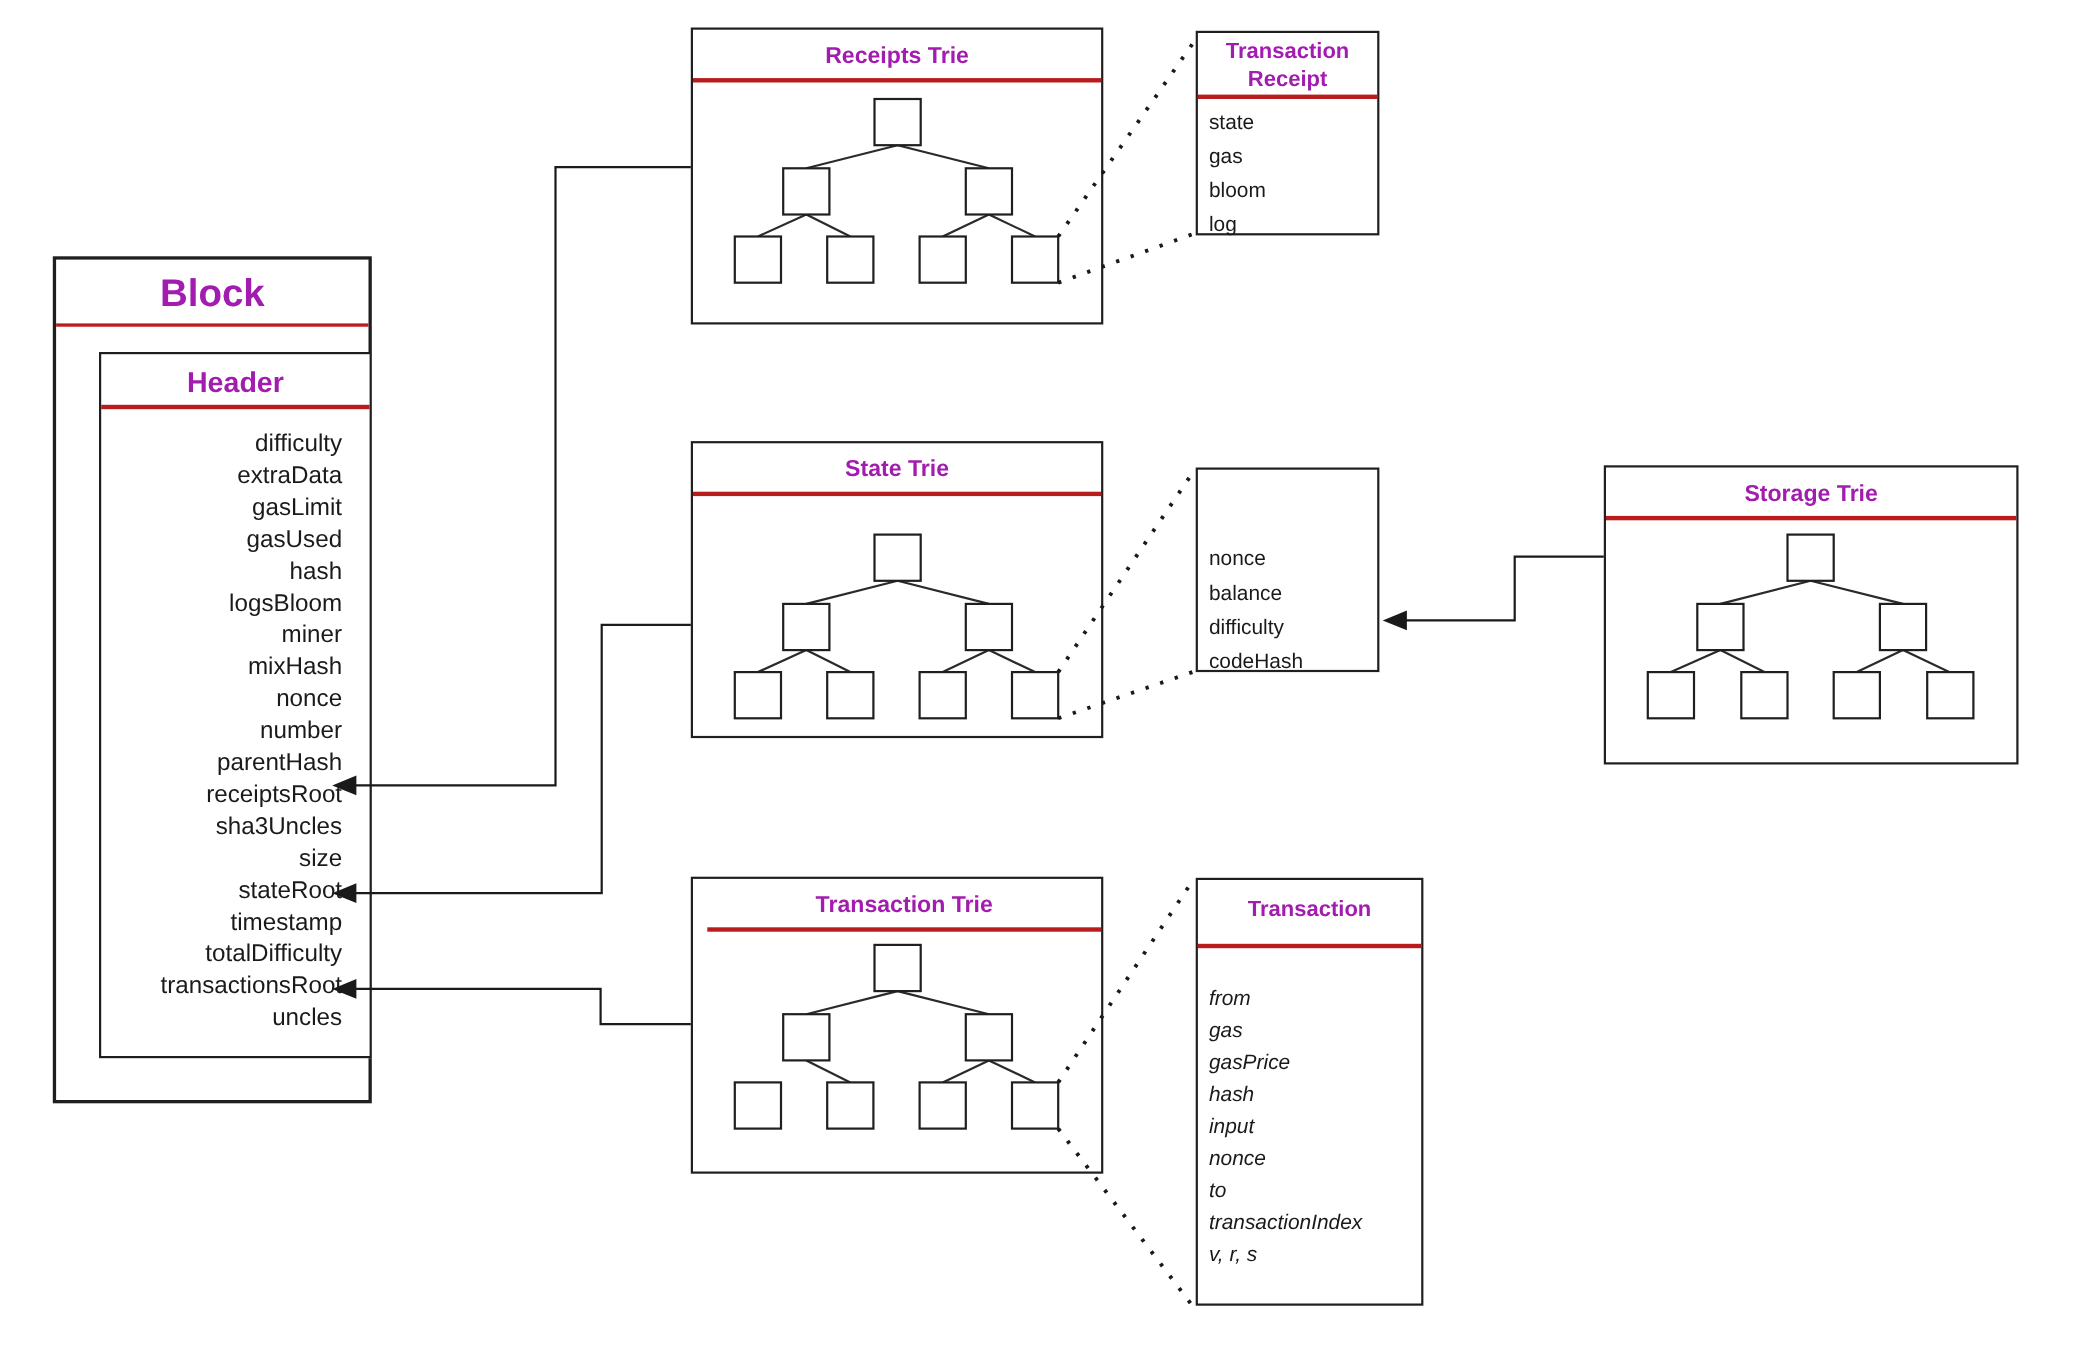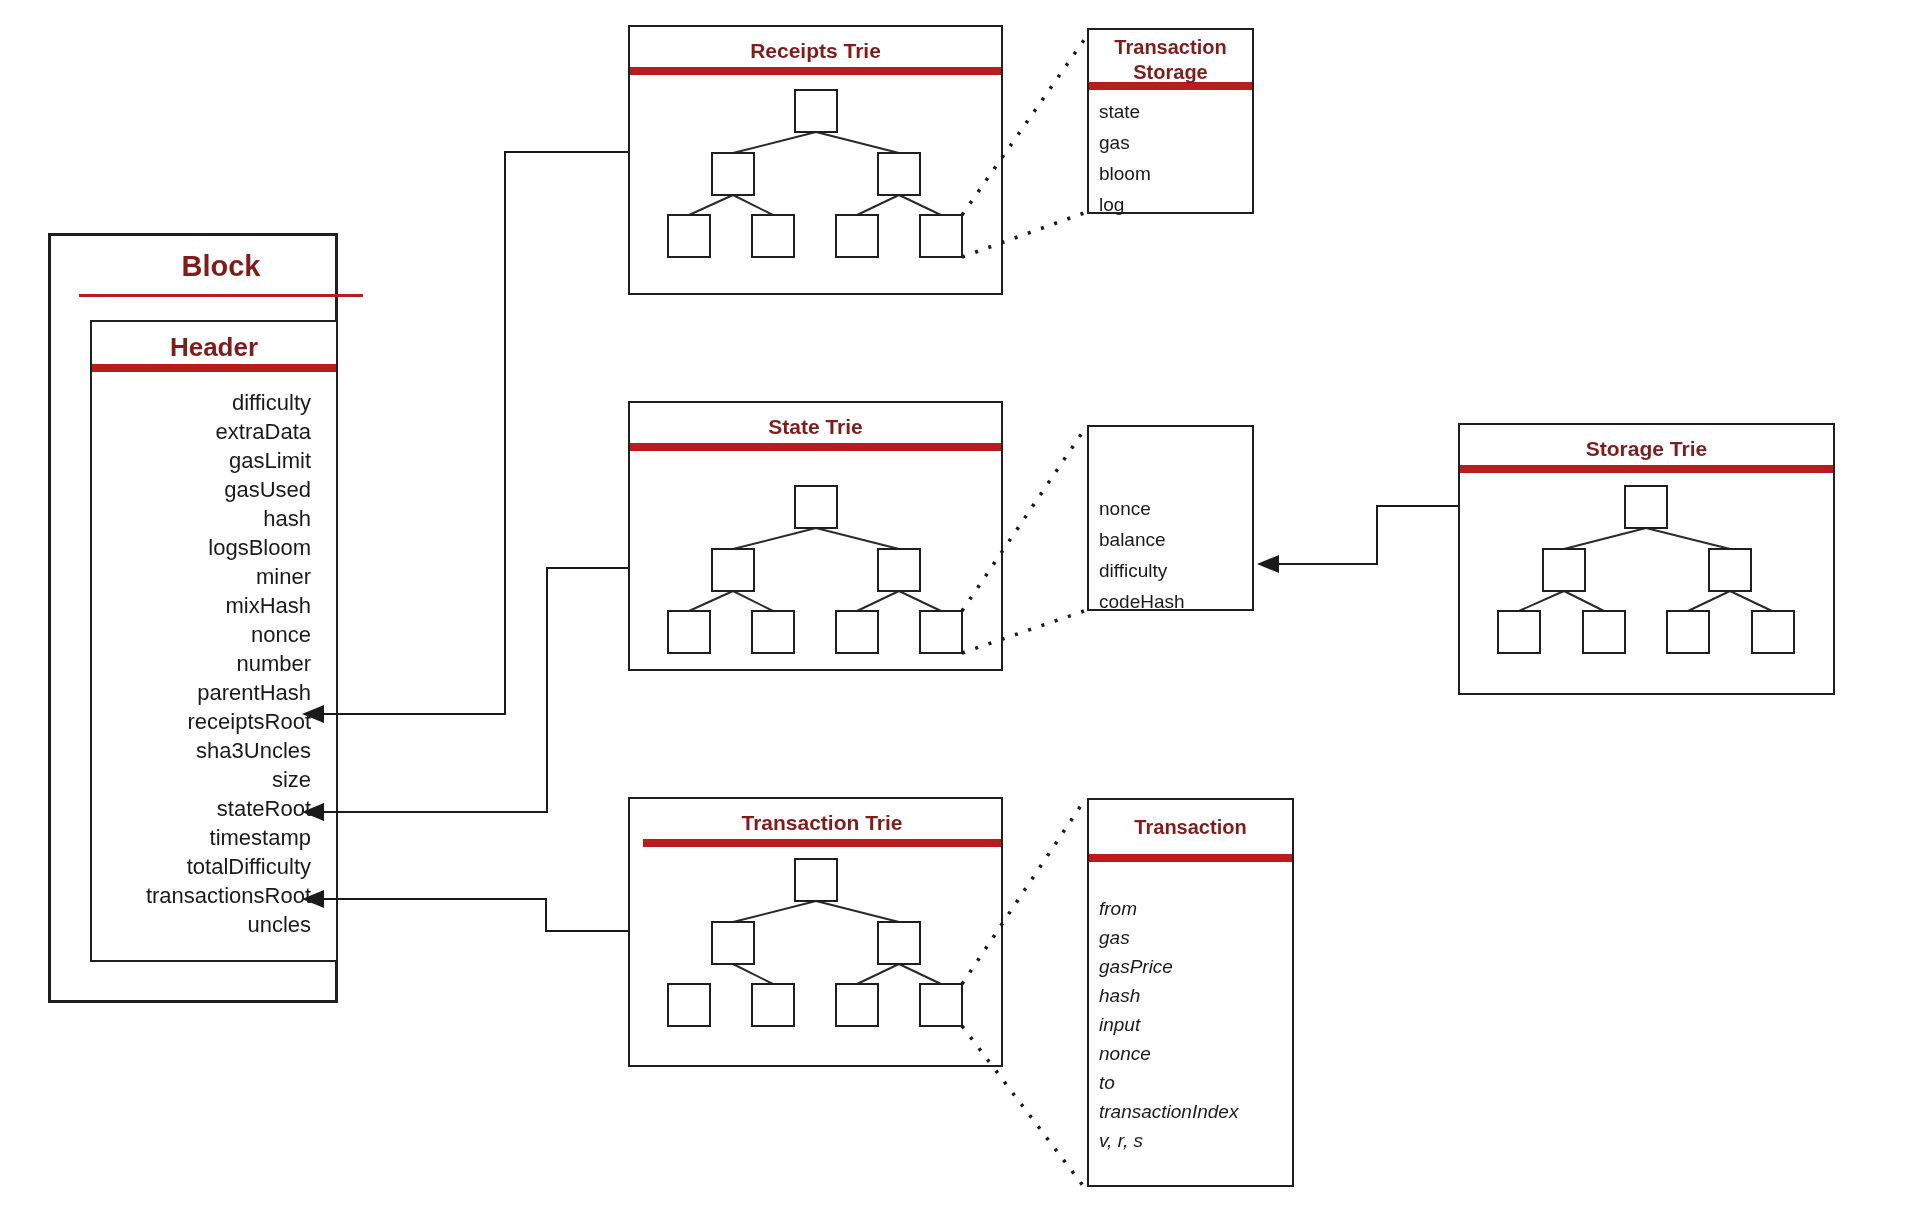--- a/index.html
+++ b/index.html
@@ -3,25 +3,25 @@
 <meta charset="utf-8">
 <style>
   html,body{margin:0;padding:0;background:#ffffff;}
   #canvas{
     position:relative;width:1906px;height:1226px;background:#ffffff;
     font-family:"Liberation Sans", sans-serif;color:#1a1a1a;overflow:hidden;
   }
   .box{position:absolute;background:#ffffff;border:2px solid #1f1f1f;box-sizing:border-box;}
   .box-title{
     width:100%;text-align:center;font-weight:bold;box-sizing:border-box;
-    border-bottom:8px solid #b91c1c;color:#7f1d1d;
+    border-bottom:4px solid #b91c1c;color:#a21caf;
   }
   
   #block{left:48px;top:233px;width:290px;height:770px;border-width:3px;}
-  #block .box-title{height:61px;line-height:61px;font-size:29px;border-bottom-width:3px;margin-left:28px;}
+  #block .box-title{height:61px;line-height:61px;font-size:35px;border-bottom-width:3px;}
   
   #header{left:90px;top:320px;width:248px;height:642px;}
   #header .box-title{height:50px;line-height:50px;font-size:26px;}
   .header-fields{
     position:absolute;left:0;right:0;top:52px;bottom:0;
     padding:14px 25px 0 0;text-align:right;font-size:22px;line-height:29px;
   }
   .hfield{white-space:nowrap;}
   
   .trie .box-title{height:48px;line-height:48px;font-size:21px;}
@@ -92,21 +92,21 @@
   <div class="box trie" id="transaction-trie">
     <div class="box-title">Transaction Trie</div>
   </div>
   <div class="box trie" id="storage-trie">
     <div class="box-title">Storage Trie</div>
   </div>
 
   <div class="box record" id="transaction-receipt">
     <div class="box-title">
       <div>Transaction</div>
-      <div>Storage</div>
+      <div>Receipt</div>
     </div>
     <div class="record-fields">
       <div>state</div>
       <div>gas</div>
       <div>bloom</div>
       <div>log</div>
     </div>
   </div>
 
   <div class="box record" id="account-state">

